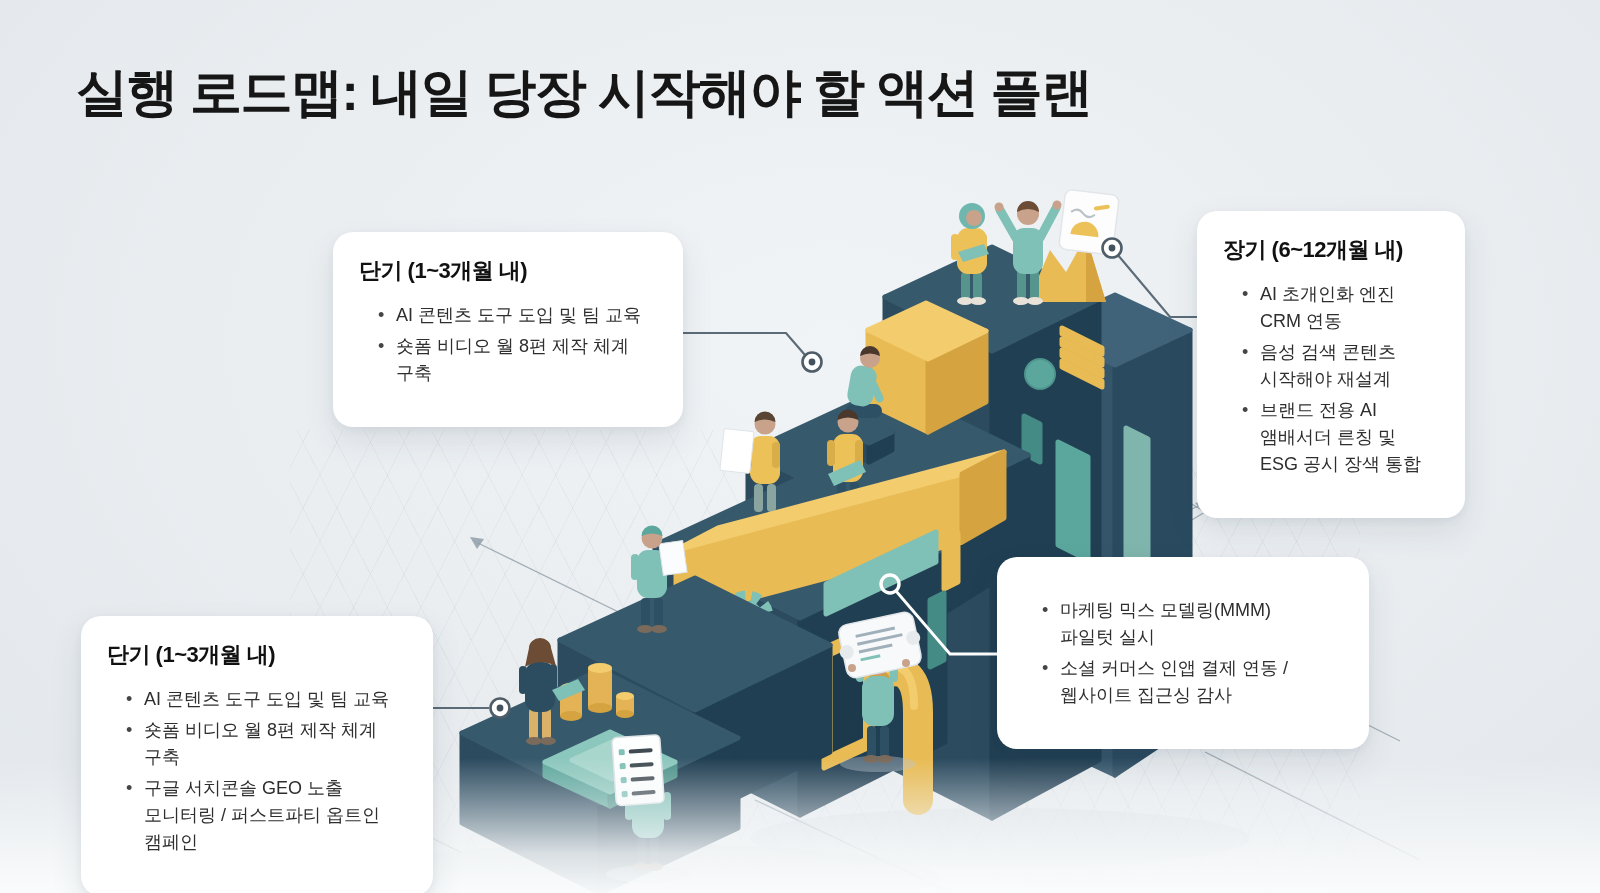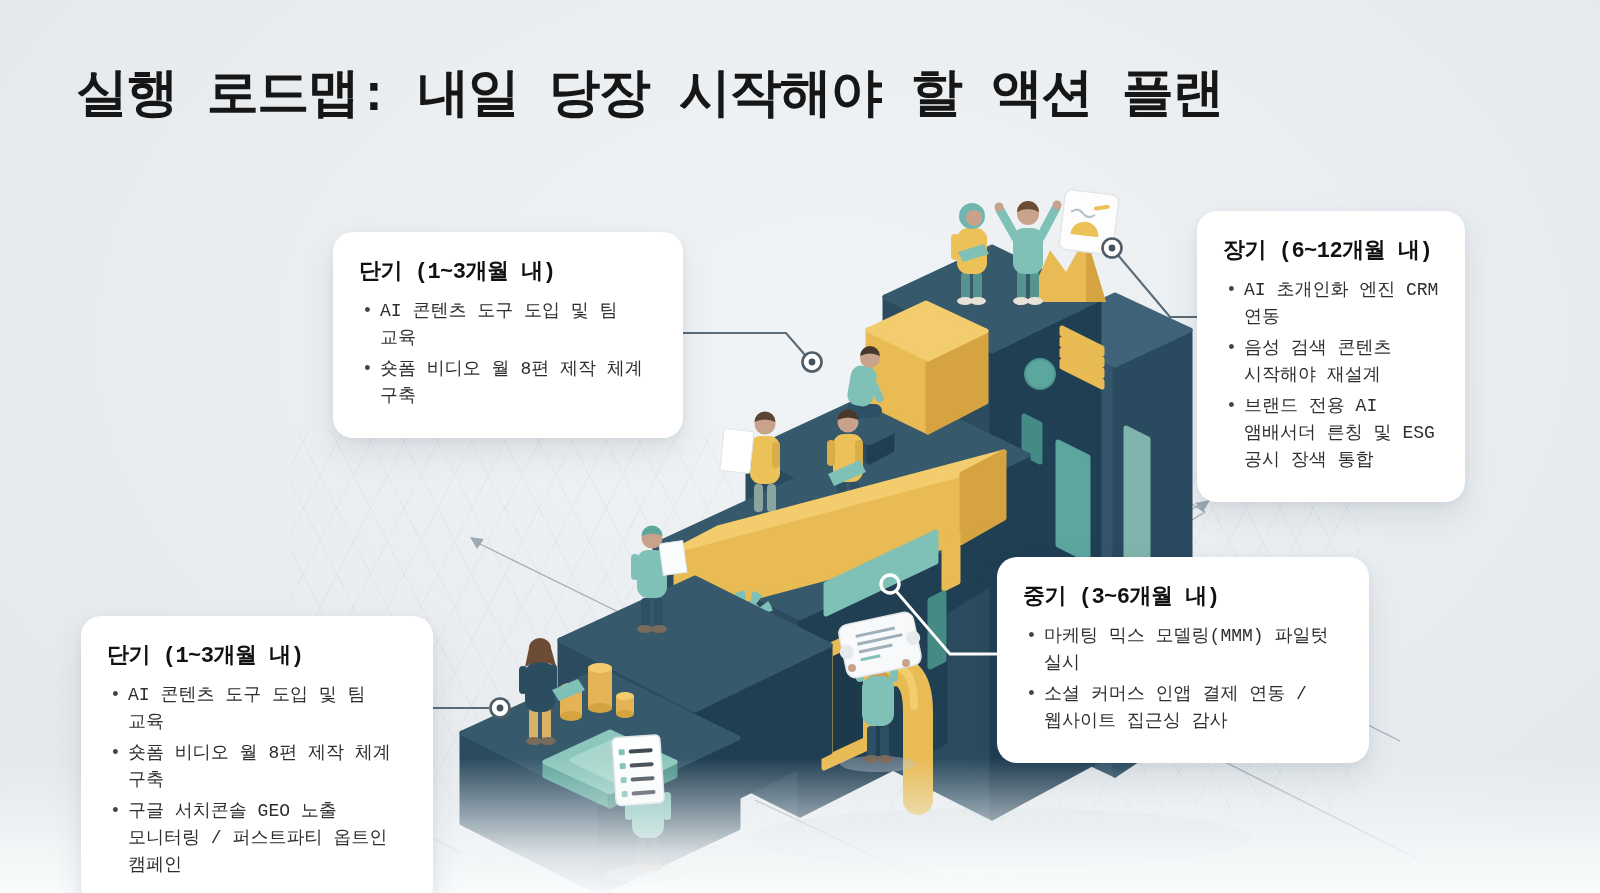--- a/index.html
+++ b/index.html
@@ -1,38 +1,38 @@
 <!DOCTYPE html>
 <html><head>
 <meta charset="utf-8">
 <style>
   html,body{margin:0;padding:0;background:#dfe4e8;}
   .stage{
     position:relative;width:1600px;height:893px;overflow:hidden;
     background:radial-gradient(ellipse at 52% 38%, #f1f4f6 0%, #e9edf0 55%, #e2e7eb 100%);
-    font-family:Liberation Mono, monospace;
+    font-family:Liberation Sans, sans-serif;
   }
   .grid-layer{
     position:absolute;left:290px;top:430px;width:1070px;height:450px;
     background:
       repeating-linear-gradient(63deg, rgba(58,84,104,0.05) 0 1px, transparent 1px 30px),
       repeating-linear-gradient(-63deg, rgba(58,84,104,0.05) 0 1px, transparent 1px 30px);
   }
   svg.illu{position:absolute;left:0;top:0;}
   h1.title{
     position:absolute;left:76px;top:58px;margin:0;
     font-size:52px;font-weight:800;letter-spacing:-1.5px;color:#161616;
   }
   .card{
     position:absolute;background:#ffffff;border-radius:20px;
     padding:24px 26px;box-sizing:border-box;
     box-shadow:0 14px 32px rgba(40,60,80,0.10),0 3px 9px rgba(40,60,80,0.06);
   }
   .card h3{margin:0 0 12px 0;font-size:22px;font-weight:700;color:#111;letter-spacing:-0.5px;}
-  .card ul{margin:0;padding:0;list-style:none;}
+  .card ul{margin:16px;padding:0;list-style:none;}
   .card li{
     position:relative;padding-left:21px;margin:0 0 4px 0;
     font-size:18px;line-height:1.5;color:#2e2e2e;word-break:keep-all;
   }
   .card li::before{content:"•";position:absolute;left:3px;top:0;color:#454545;}
   #card-short-top{left:333px;top:232px;width:350px;}
   #card-long{left:1197px;top:211px;width:268px;}
   #card-mid{left:997px;top:557px;width:372px;}
   #card-short-bottom{left:81px;top:616px;width:352px;}
   
@@ -365,21 +365,20 @@
   <div class="card" id="card-long">
     <h3>장기 (6~12개월 내)</h3>
     <ul>
       <li>AI 초개인화 엔진 CRM 연동</li>
       <li>음성 검색 콘텐츠 시작해야 재설계</li>
       <li>브랜드 전용 AI 앰배서더 른칭 및 ESG 공시 장색 통합</li>
     </ul>
   </div>
 
   <div class="card" id="card-mid">
-    <h3>중기 (3~6개월 내)</h3>
     <ul>
       <li>마케팅 믹스 모델링(MMM) 파일텃 실시</li>
       <li>소셜 커머스 인앱 결제 연동 / 웹사이트 집근싱 감사</li>
     </ul>
   </div>
 
   <div class="card" id="card-short-bottom">
     <h3>단기 (1~3개월 내)</h3>
     <ul>
       <li>AI 콘텐츠 도구 도입 및 팀 교육</li>

